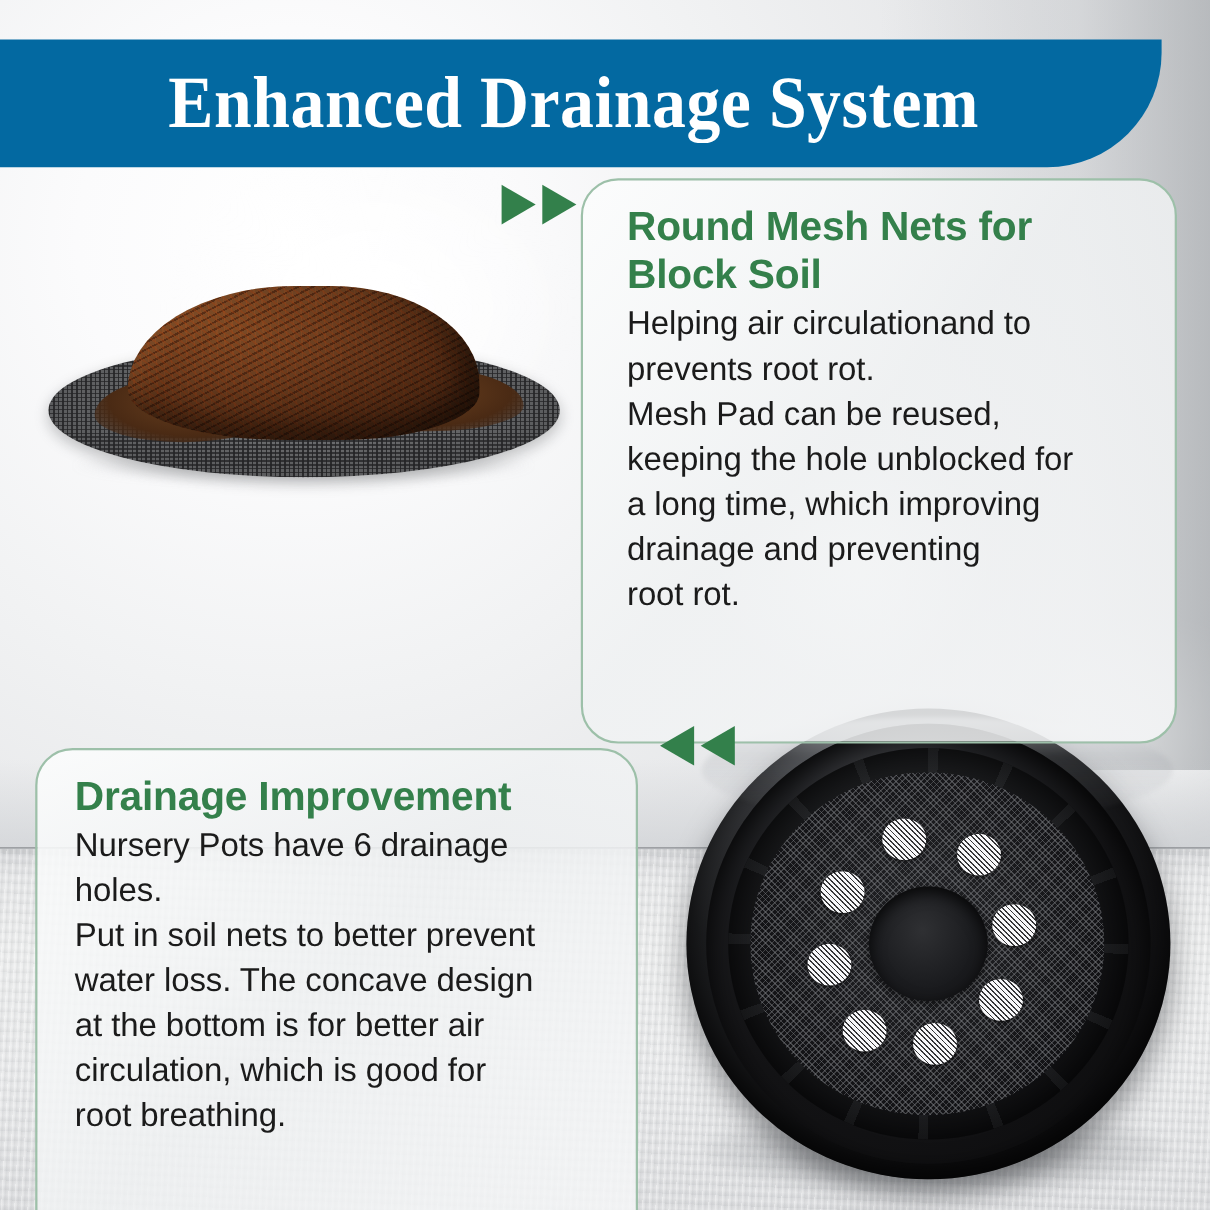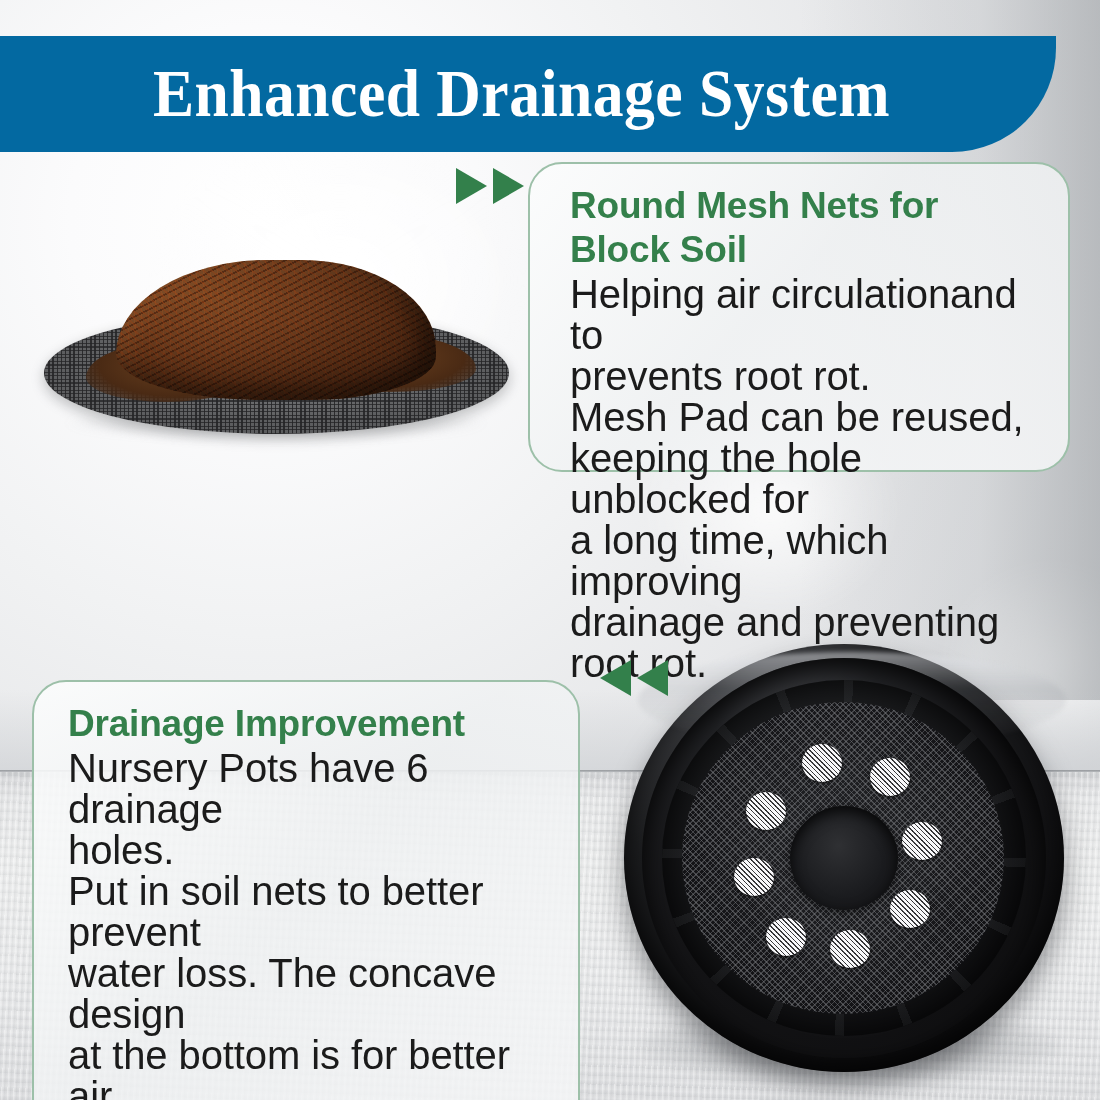--- a/index.html
+++ b/index.html
@@ -212,33 +212,33 @@
   .h8{ left:84px; top:112px; }
 
   
   .card{
     position:absolute;
     border:2px solid #9dc0a9;
     border-radius:34px;
     background:linear-gradient(135deg, rgba(252,253,253,.88) 0%, rgba(240,242,243,.84) 45%, rgba(246,247,248,.86) 100%);
     z-index:4;
   }
-  .card-1{ left:528px; top:162px; width:542px; height:310px; padding:20px 26px 0 40px; }
+  .card-1{ left:528px; top:162px; width:542px; height:514px; padding:20px 26px 0 40px; }
   .card-2{ left:32px; top:680px; width:548px; height:520px; padding:20px 26px 0 34px; }
 
   .card-title{
     color:#34804b;
     font-size:37px;
     font-weight:bold;
     line-height:44px;
     letter-spacing:-.2px;
   }
   .card-body{
     color:#1b1b1b;
-    font-size:40px;
+    font-size:30px;
     line-height:41px;
     letter-spacing:-.1px;
     white-space:pre-line;
     margin-top:2px;
   }
   .card-2 .card-title{ margin-bottom:2px; }
 
   
   .arrows{ position:absolute; display:flex; gap:6px; z-index:6; }
   .arrows-right{ left:456px; top:168px; }

